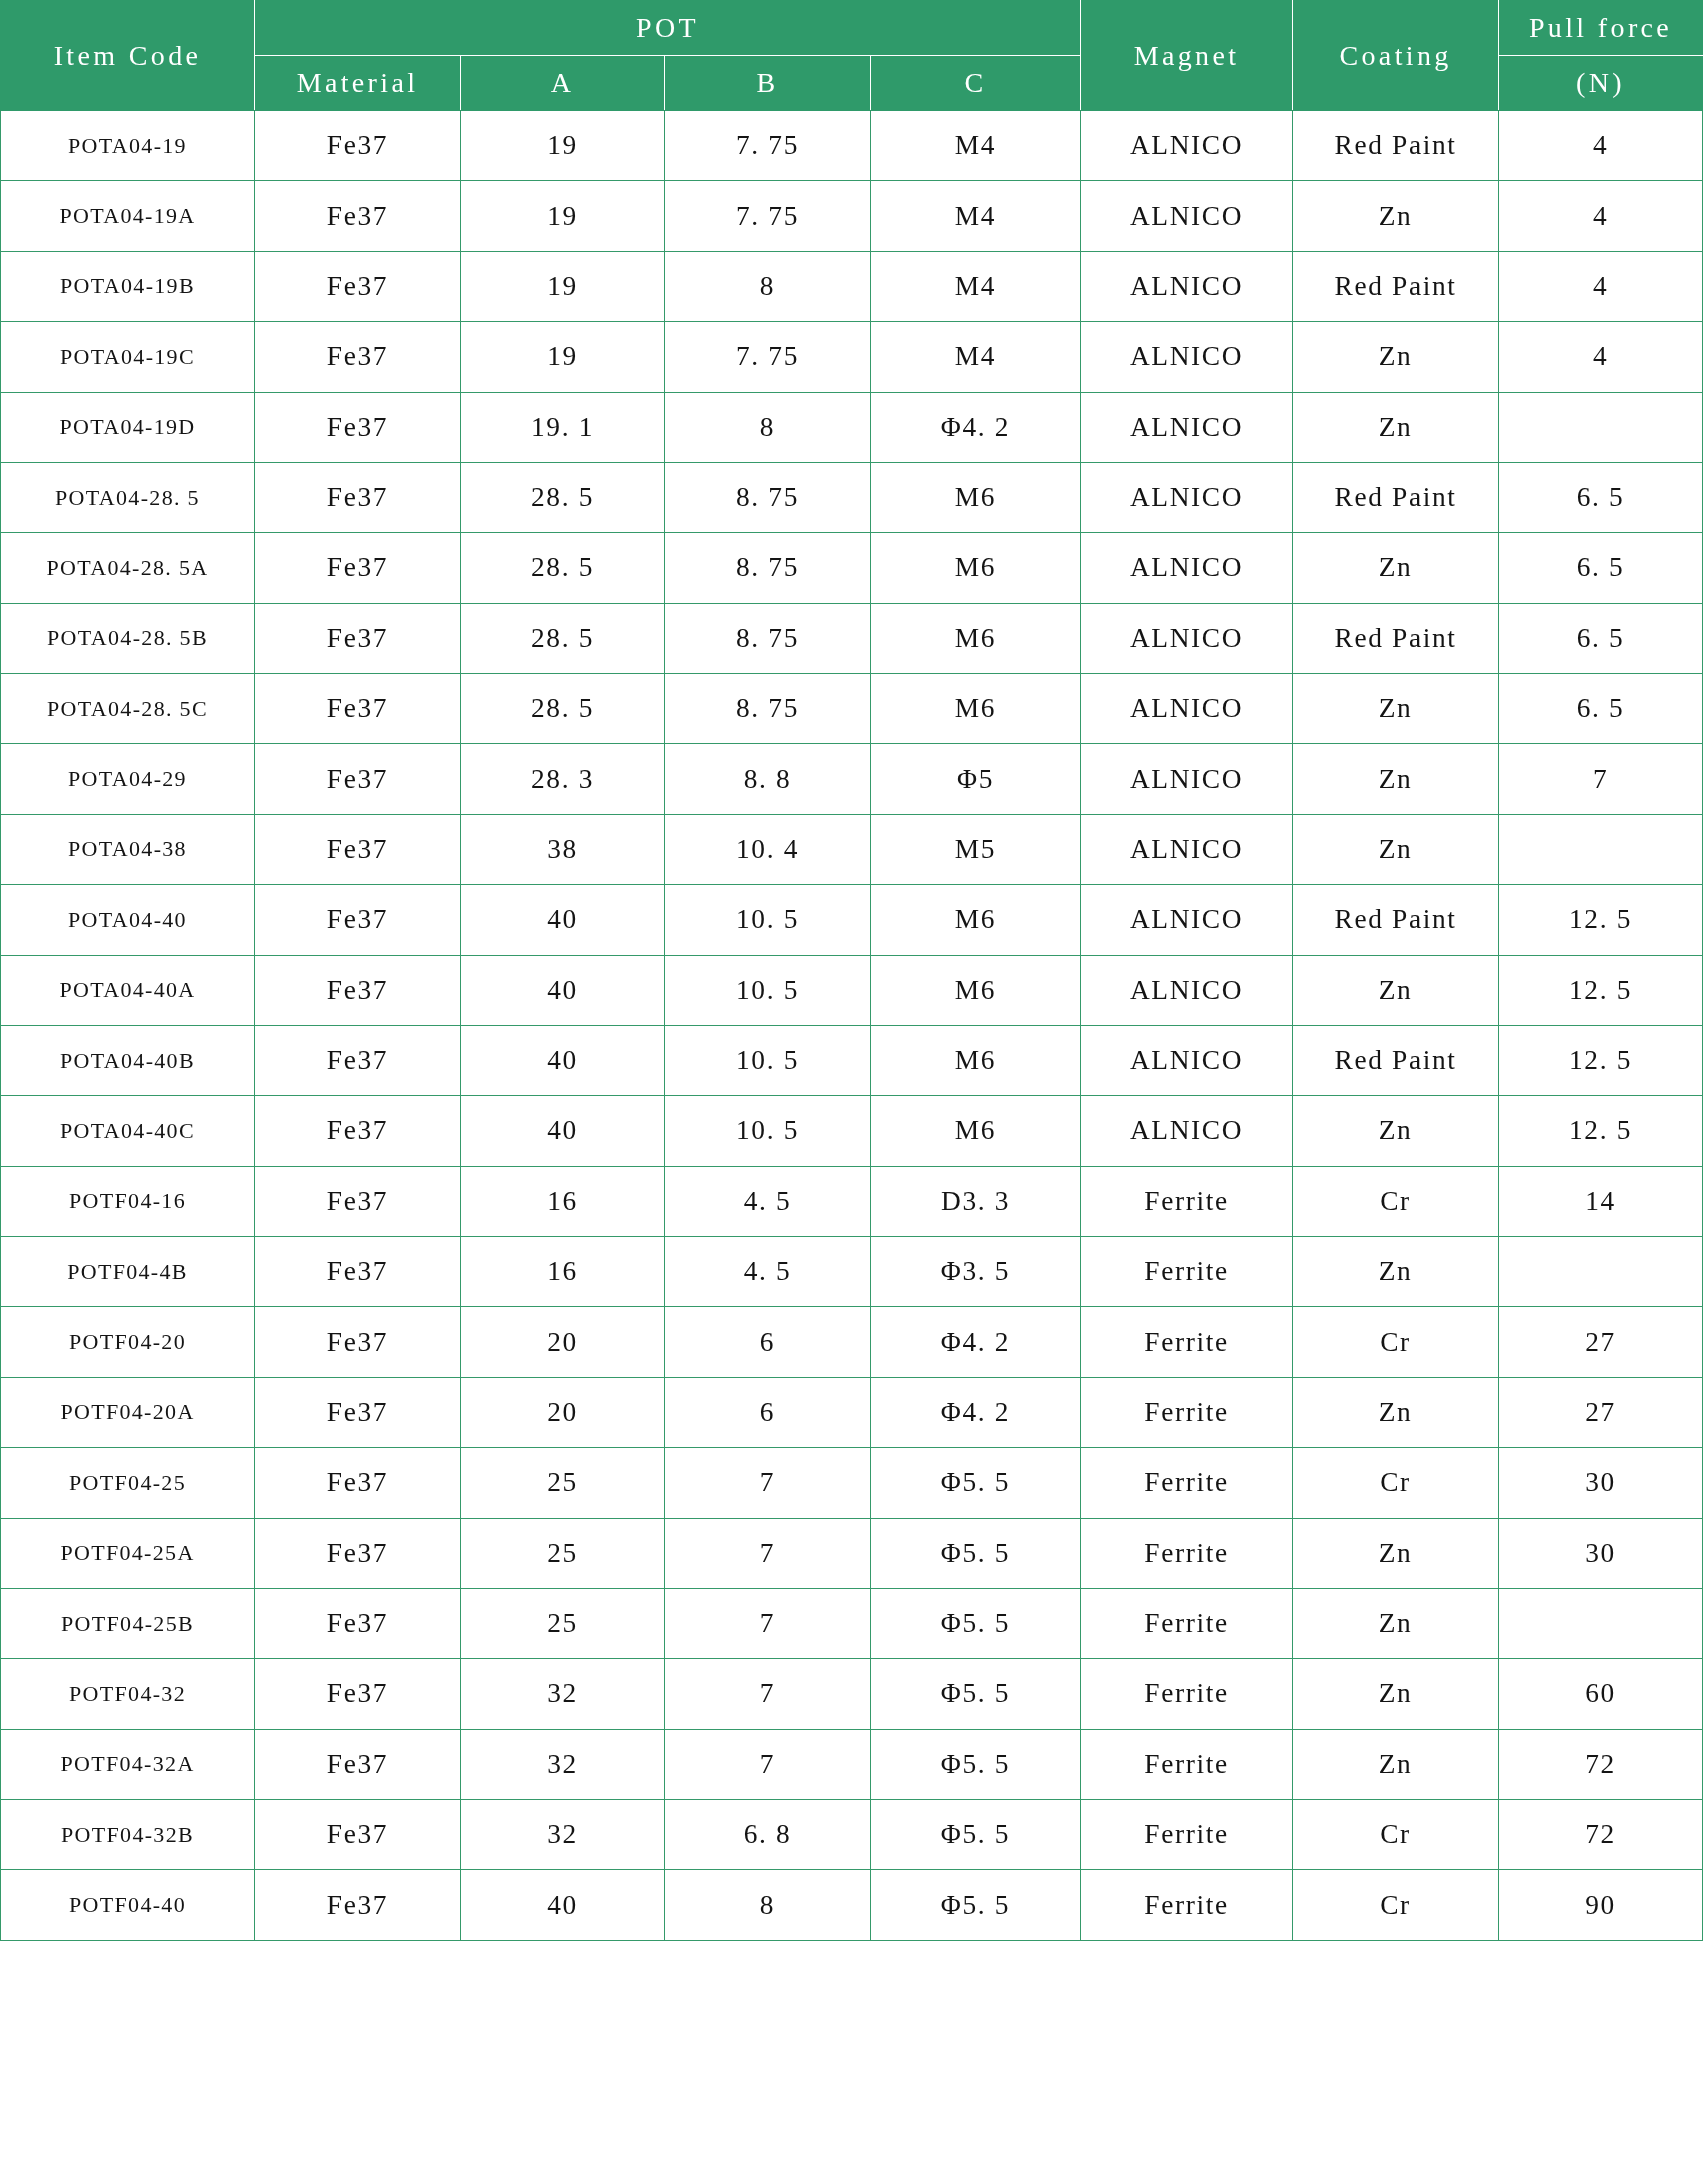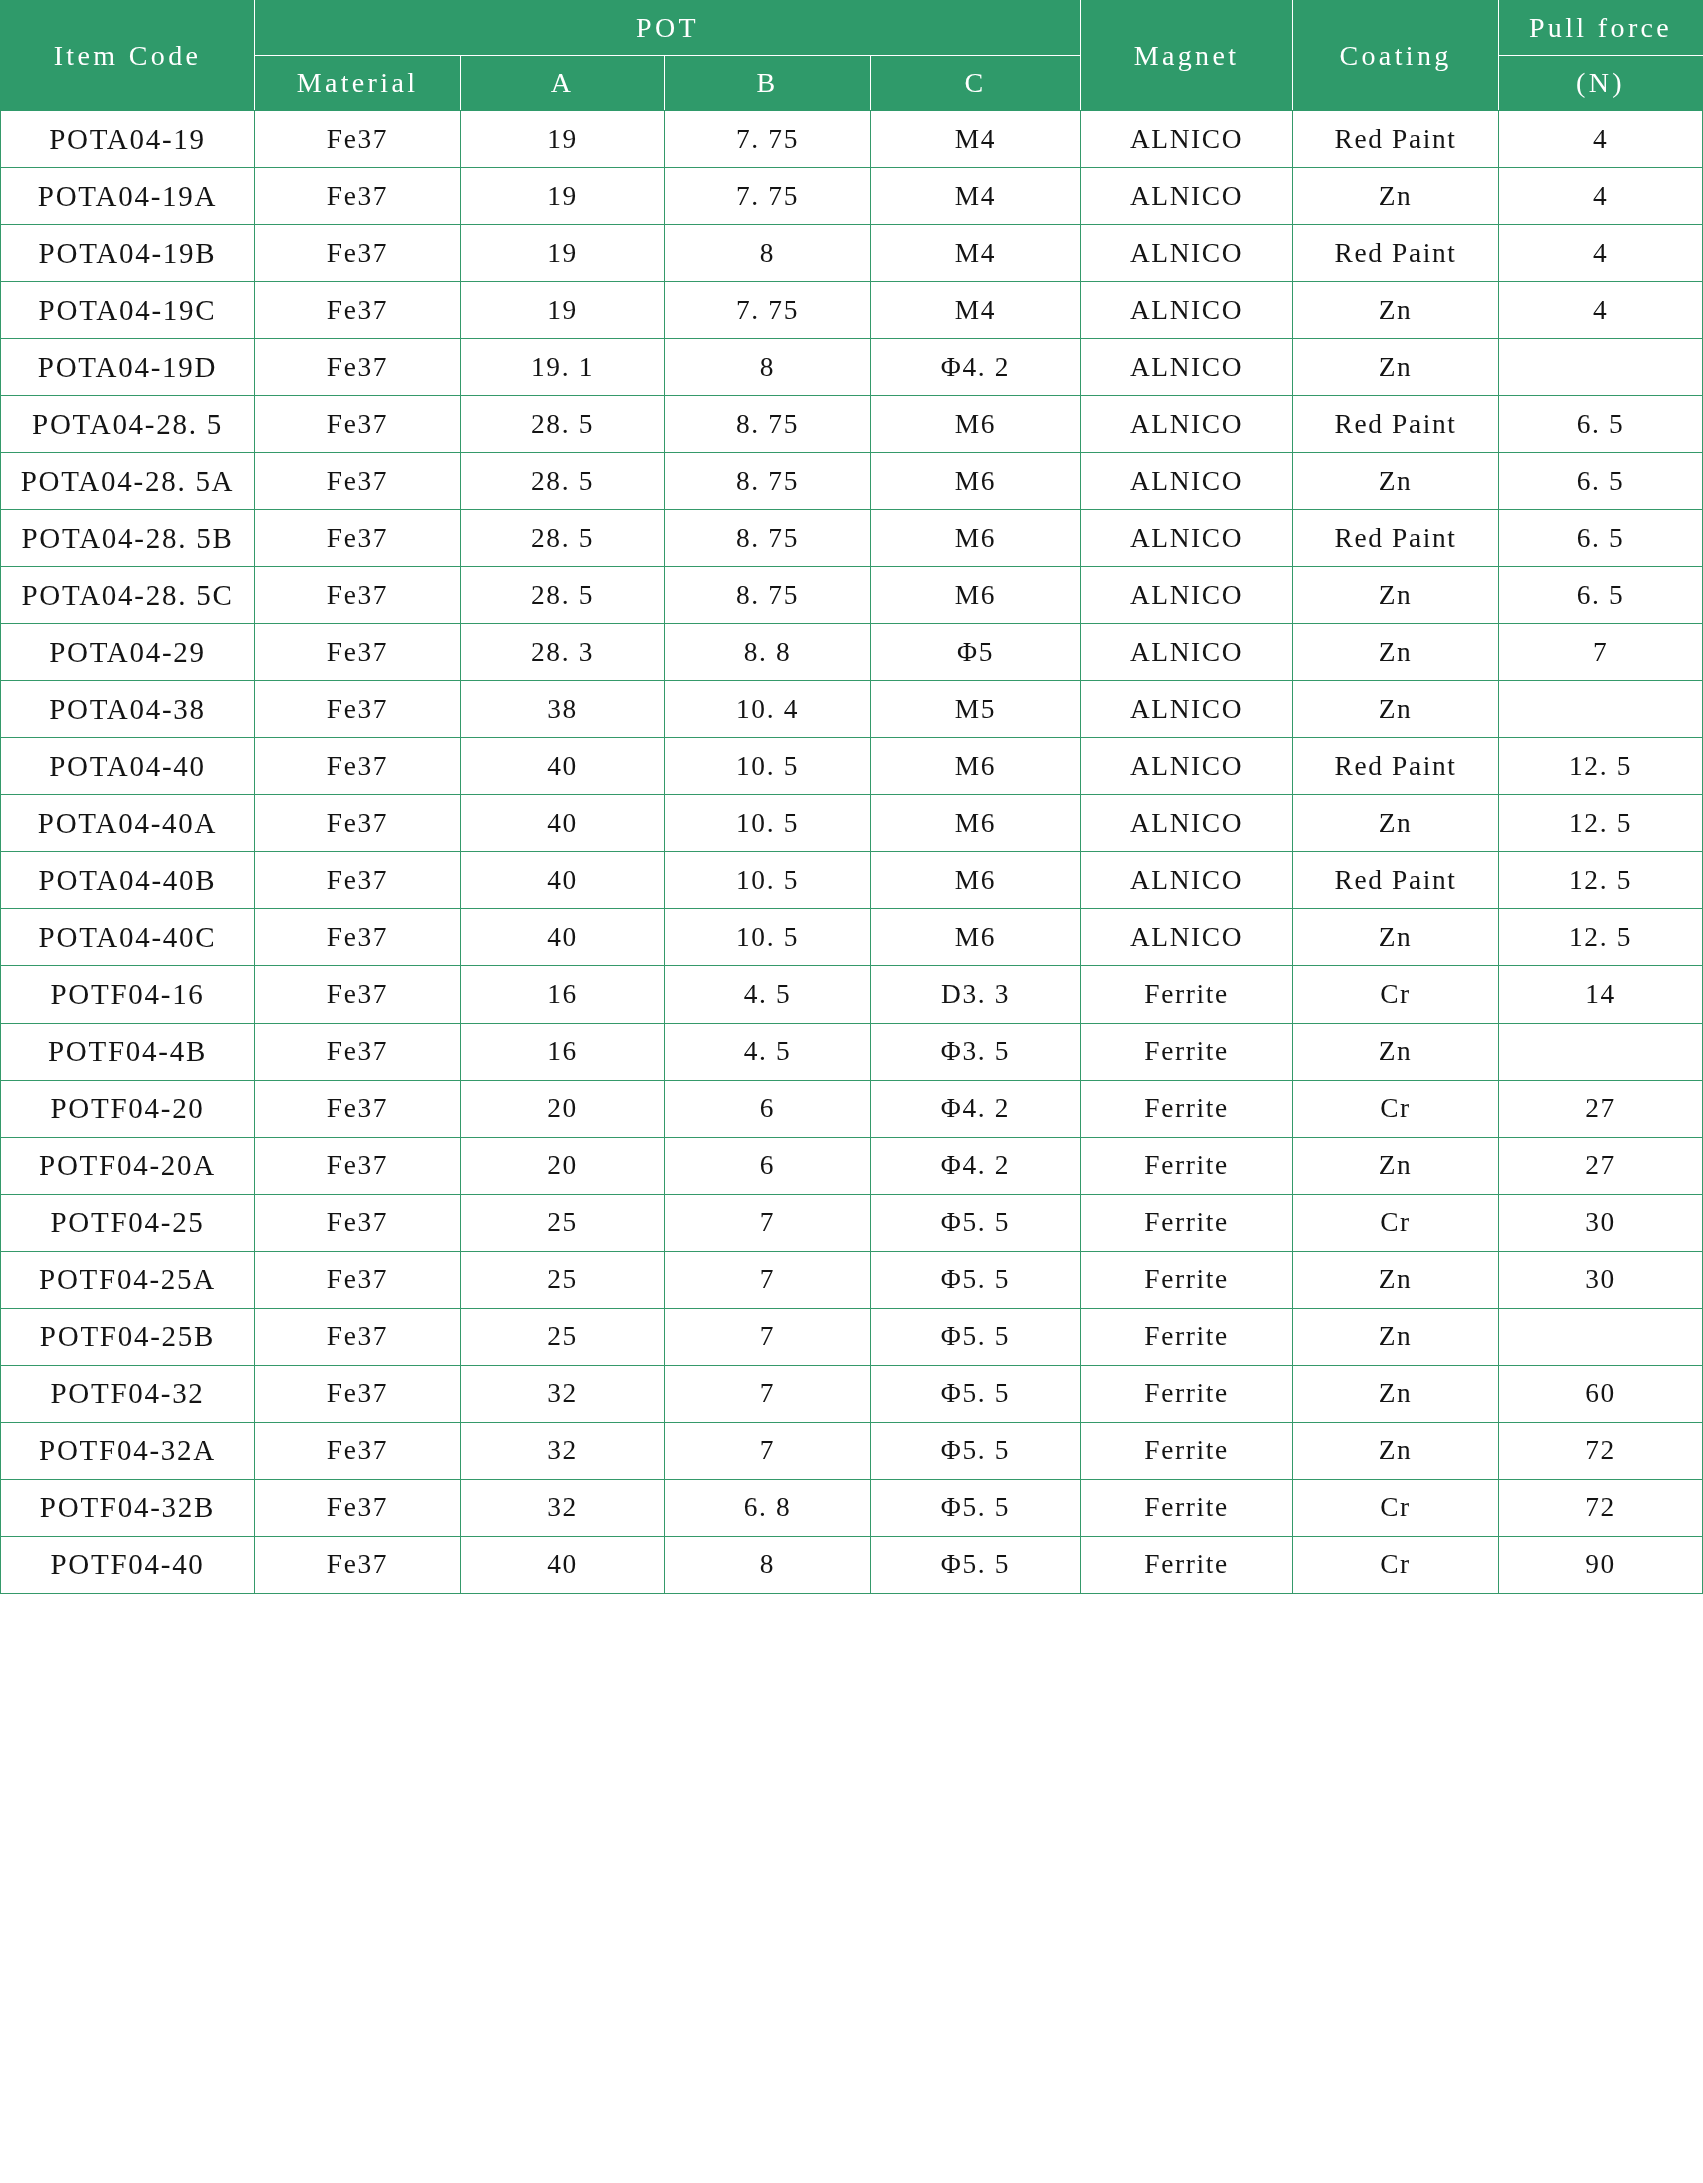--- a/index.html
+++ b/index.html
@@ -8,21 +8,21 @@
     background: #ffffff;
   }
   body {
     width: 1703px;
     height: 2183px;
     font-family: "Liberation Serif", "DejaVu Serif", serif;
     overflow: hidden;
   }
   #spec-table {
     width: 1703px;
-    height: 1594px;
+    height: 1941px;
     border-collapse: collapse;
     table-layout: fixed;
   }
   #spec-table col.c-item   { width: 254px; }
   #spec-table col.c-mat    { width: 206px; }
   #spec-table col.c-a      { width: 204px; }
   #spec-table col.c-b      { width: 206px; }
   #spec-table col.c-c      { width: 210px; }
   #spec-table col.c-magnet { width: 212px; }
   #spec-table col.c-coat   { width: 206px; }
@@ -48,21 +48,21 @@
   #spec-table thead th.outer-r { border-right-color: #2f9a6a; margin-top: 28px; }
   #spec-table thead tr:first-child th { border-top-color: #2f9a6a; }
   #spec-table thead th.bottom-edge { border-bottom-color: #2f9a6a; }
 
   #spec-table tbody td {
     background: #ffffff;
     color: #141414;
     font-size: 27.4px;
     height: 53px;
   }
-  #spec-table tbody td.item-code { font-size: 29px; }
+  #spec-table tbody td.item-code { font-size: 22px; }
   #spec-table tbody tr:last-child td { border-bottom-color: #35996a; }
   .hdr-tall { height: 109px; }
   .hdr-half { height: 54px; }
 </style>
 </head>
 <body>
 
 <table id="spec-table">
   <colgroup>
     <col class="c-item">

